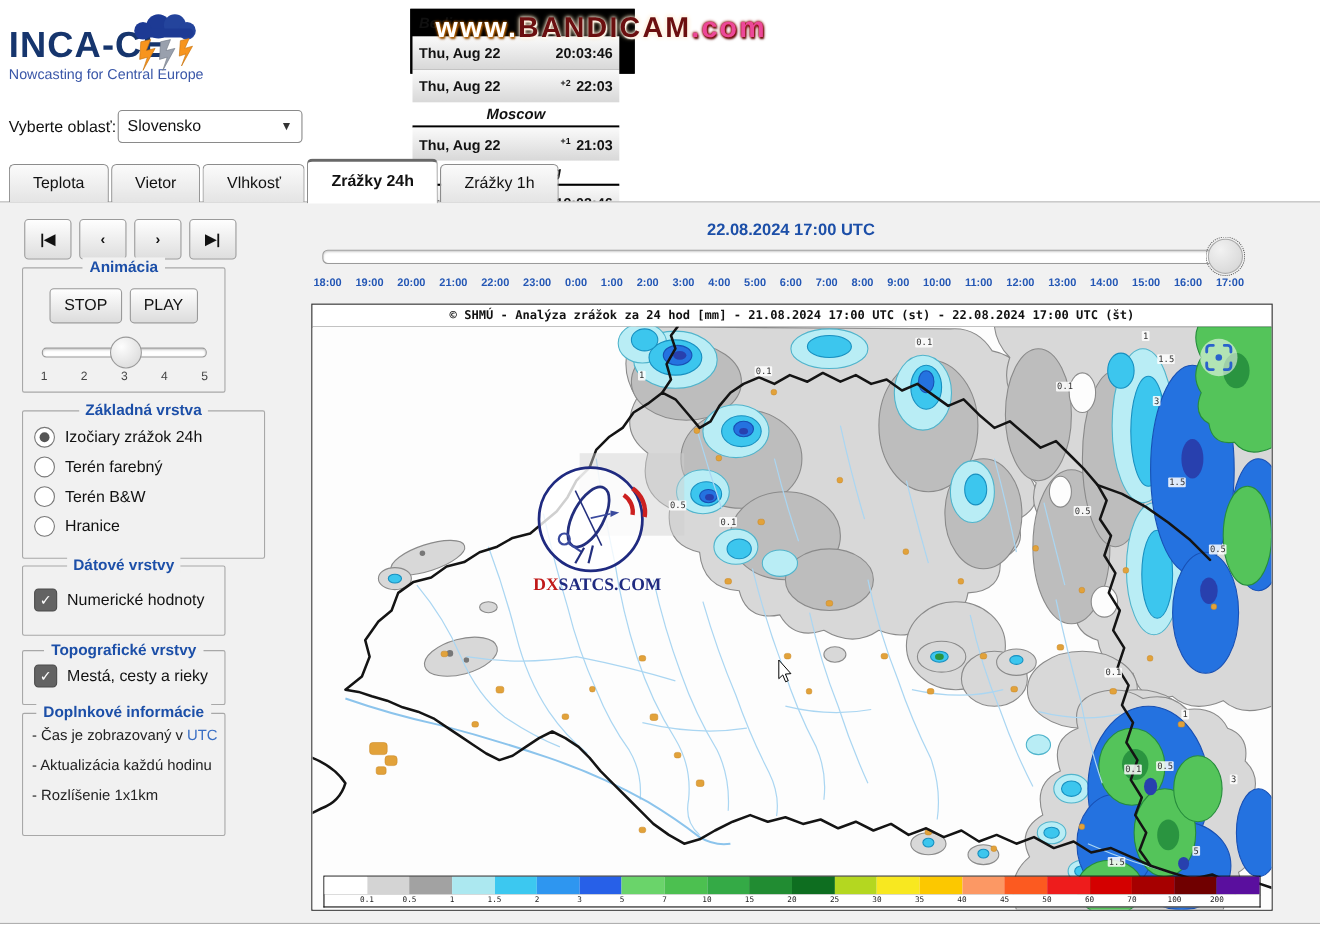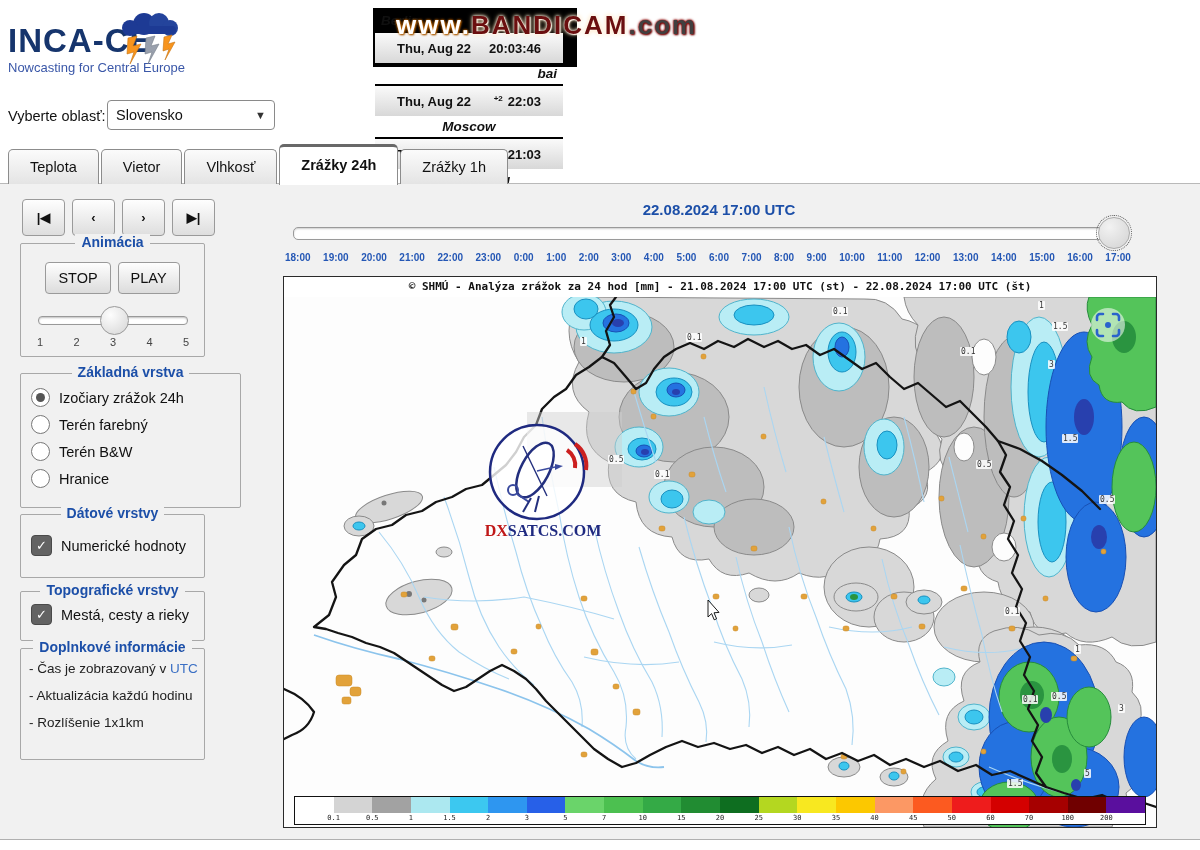--- a/index.html
+++ b/index.html
@@ -15,30 +15,30 @@
 
   
   .clockbar{position:absolute;left:373px;top:8px;height:55px;display:flex;
             border:2px solid #000;background:#000;}
   .clock-cell{width:188px;flex:none;display:flex;flex-direction:column;margin-right:2px;}
   .clock-cell:last-child{margin-right:0;width:200px;}
   .clock-city{height:21px;display:flex;align-items:center;justify-content:var(--city-align,center);
               font-size:13.5px;font-weight:bold;font-style:italic;color:#101010;
               border-bottom:2px solid #000;padding:0 6px;}
   .clock-time{height:30px;background:linear-gradient(#fafafa,#d8d8d8);display:flex;
-              align-items:center;justify-content:space-between;padding:0 22px;
+              align-items:center;justify-content:space-between;padding:0 6px;
               font-size:13px;font-weight:bold;color:#111;}
   .clock-right{display:flex;align-items:center;}
   .off{display:inline-flex;flex-direction:column;align-items:center;font-size:8px;
        line-height:8px;font-weight:bold;margin-right:5px;margin-top:-4px;}
   .bandicam{position:absolute;left:396px;top:10px;z-index:6;font-weight:bold;font-size:26px;
             letter-spacing:2px;pointer-events:none;white-space:nowrap;}
   .bnd-www{color:#fff;text-shadow:0 0 3px #c96a00,0 0 2px #c96a00,1px 1px 2px #8a4a00;}
   .bnd-name{color:#6b0f0f;text-shadow:0 0 3px #ffffff,0 0 5px #ffd9a0,1px 1px 1px #fff;}
-  .bnd-com{color:#404040;text-shadow:0 0 3px #990000,0 0 2px #770000,1px 1px 2px #550000;}
+  .bnd-com{color:#ec4899;text-shadow:0 0 3px #990000,0 0 2px #770000,1px 1px 2px #550000;}
 
   
   .region-label{position:absolute;left:8px;top:108px;font-size:14.5px;color:#111;}
   .region-select{position:absolute;left:107px;top:100px;width:150px;height:28px;
                  background:#fff;border:1px solid #8a8a8a;border-radius:4px;
                  display:flex;align-items:center;justify-content:space-between;
                  padding:0 8px;font-size:14.5px;color:#111;cursor:default;}
   .region-chevron{font-size:11px;color:#333;}
 
   
@@ -151,23 +151,20 @@
           <span class="clock-right">
             <span class="off">
                 <span></span>
                 <span></span>
               </span>
             <span>20:03:46</span>
           </span>
         </div>
       </div>
         <div class="clock-cell" style="--city-align: flex-end;">
-        <div class="clock-city">
-            <span>bai</span>
-          </div>
         <div class="clock-time">
           <span>Thu, Aug 22</span>
           <span class="clock-right">
             <span class="off">
                 <span>+2</span>
                 <span></span>
               </span>
             <span>22:03</span>
           </span>
         </div>

